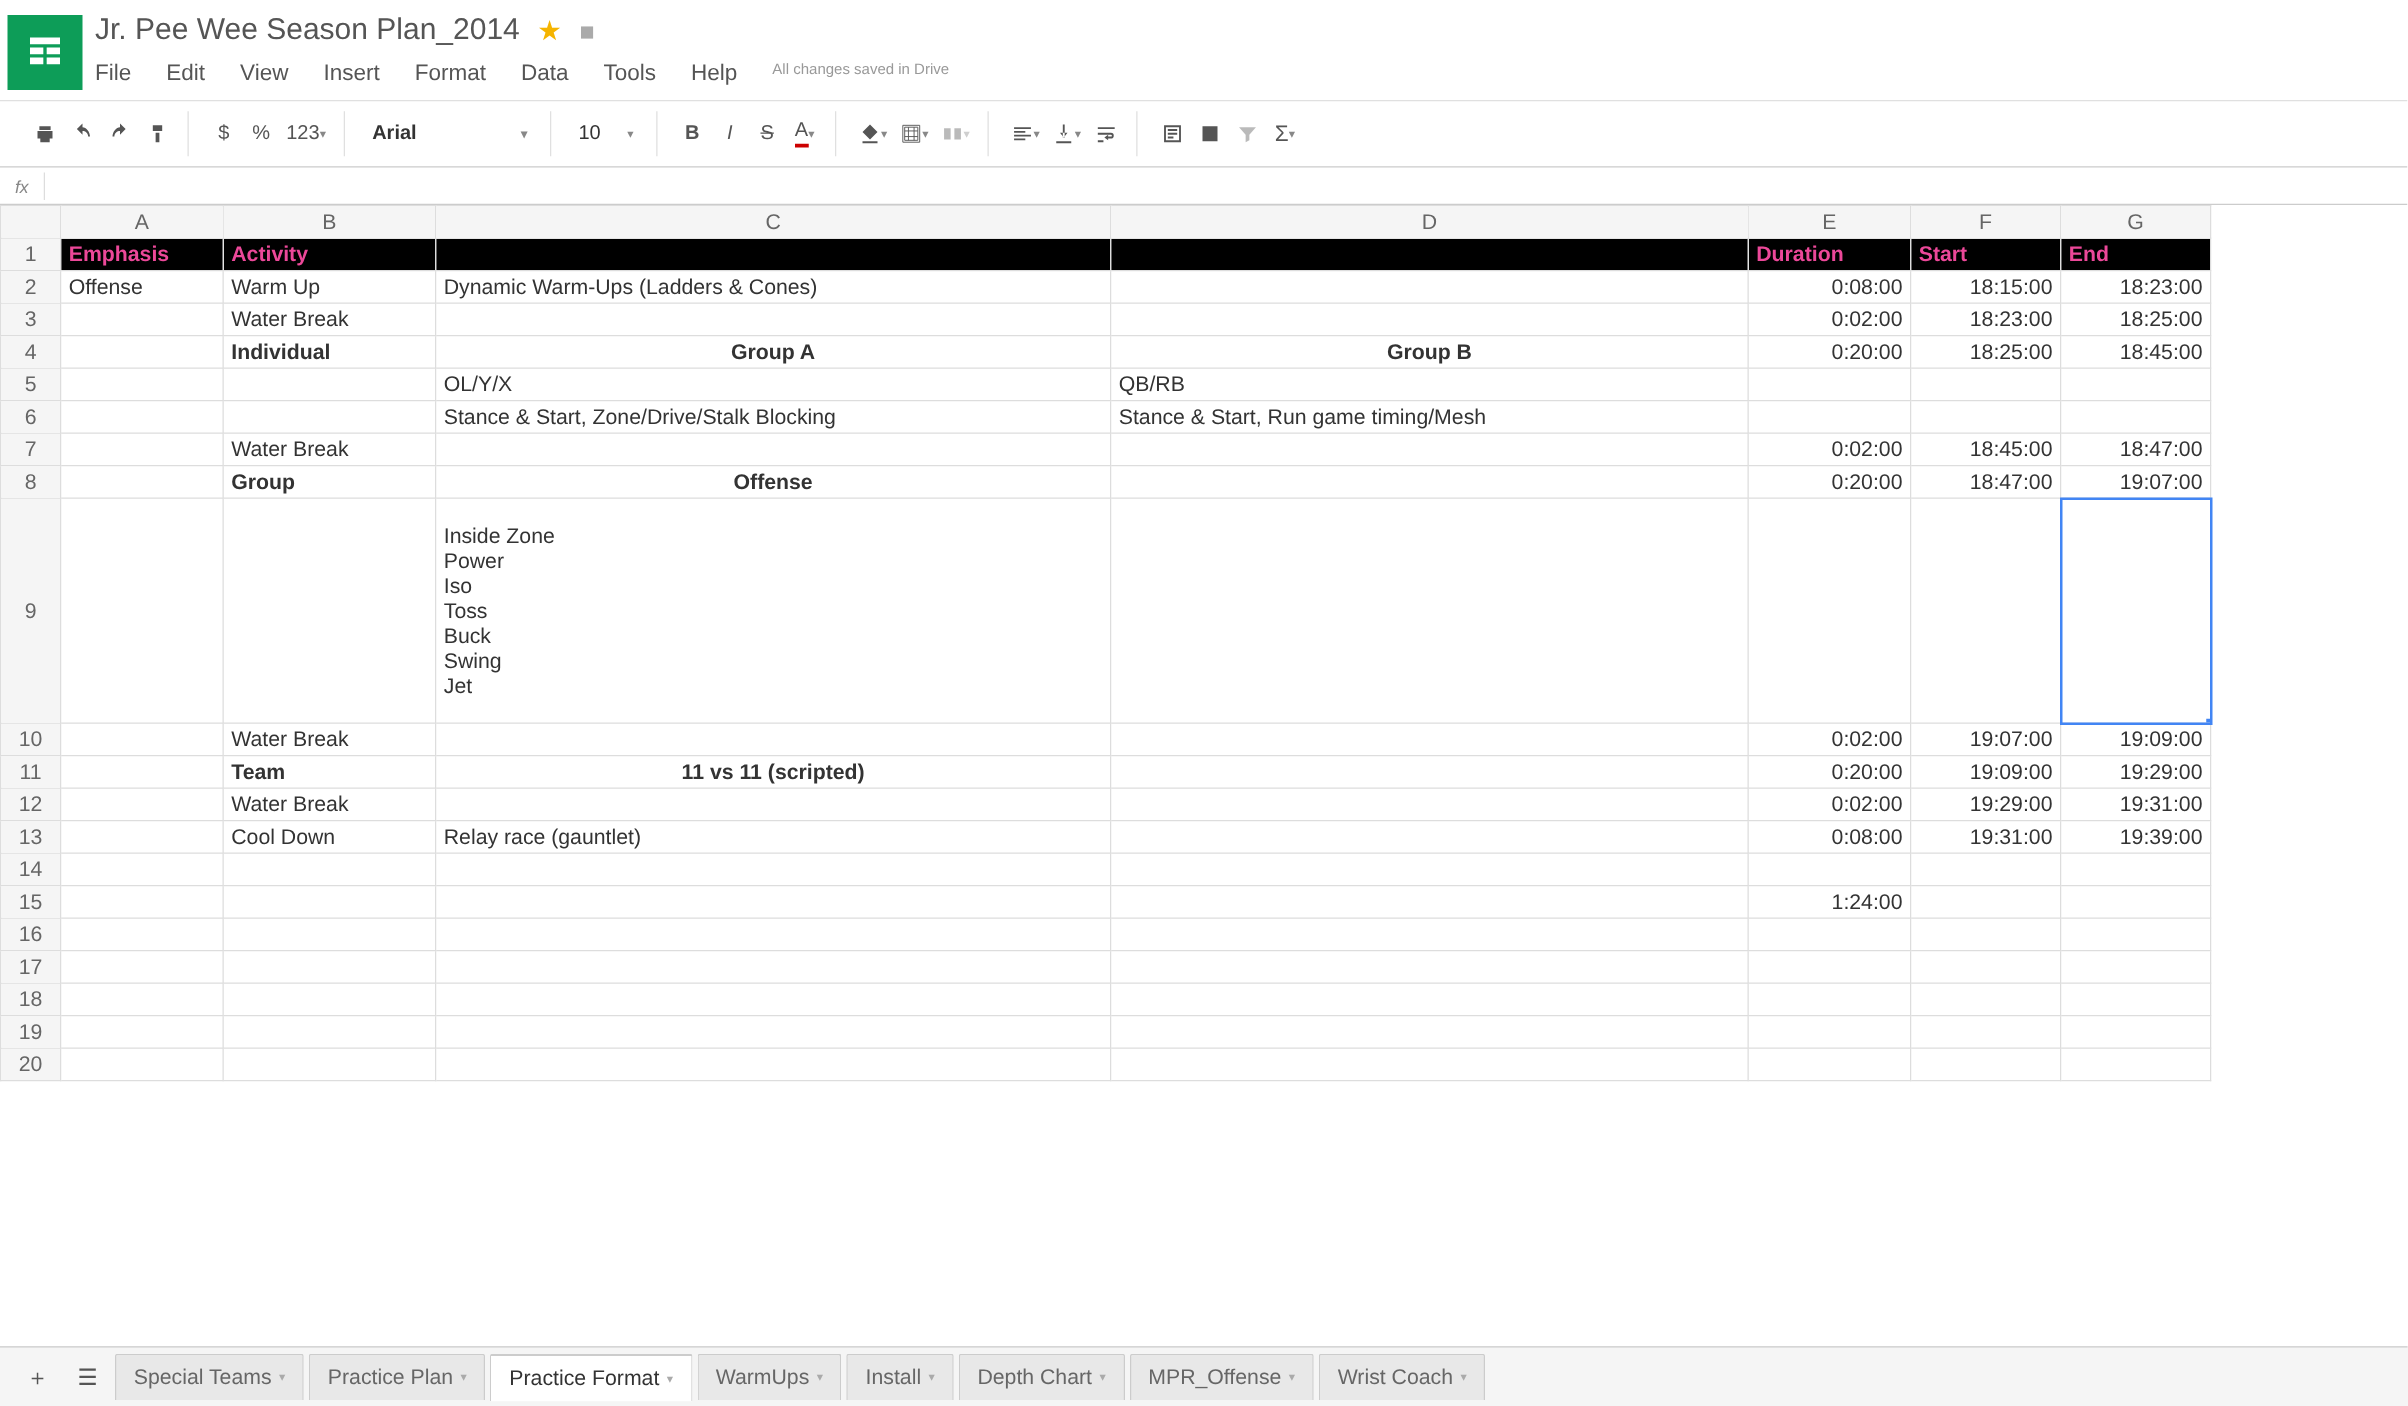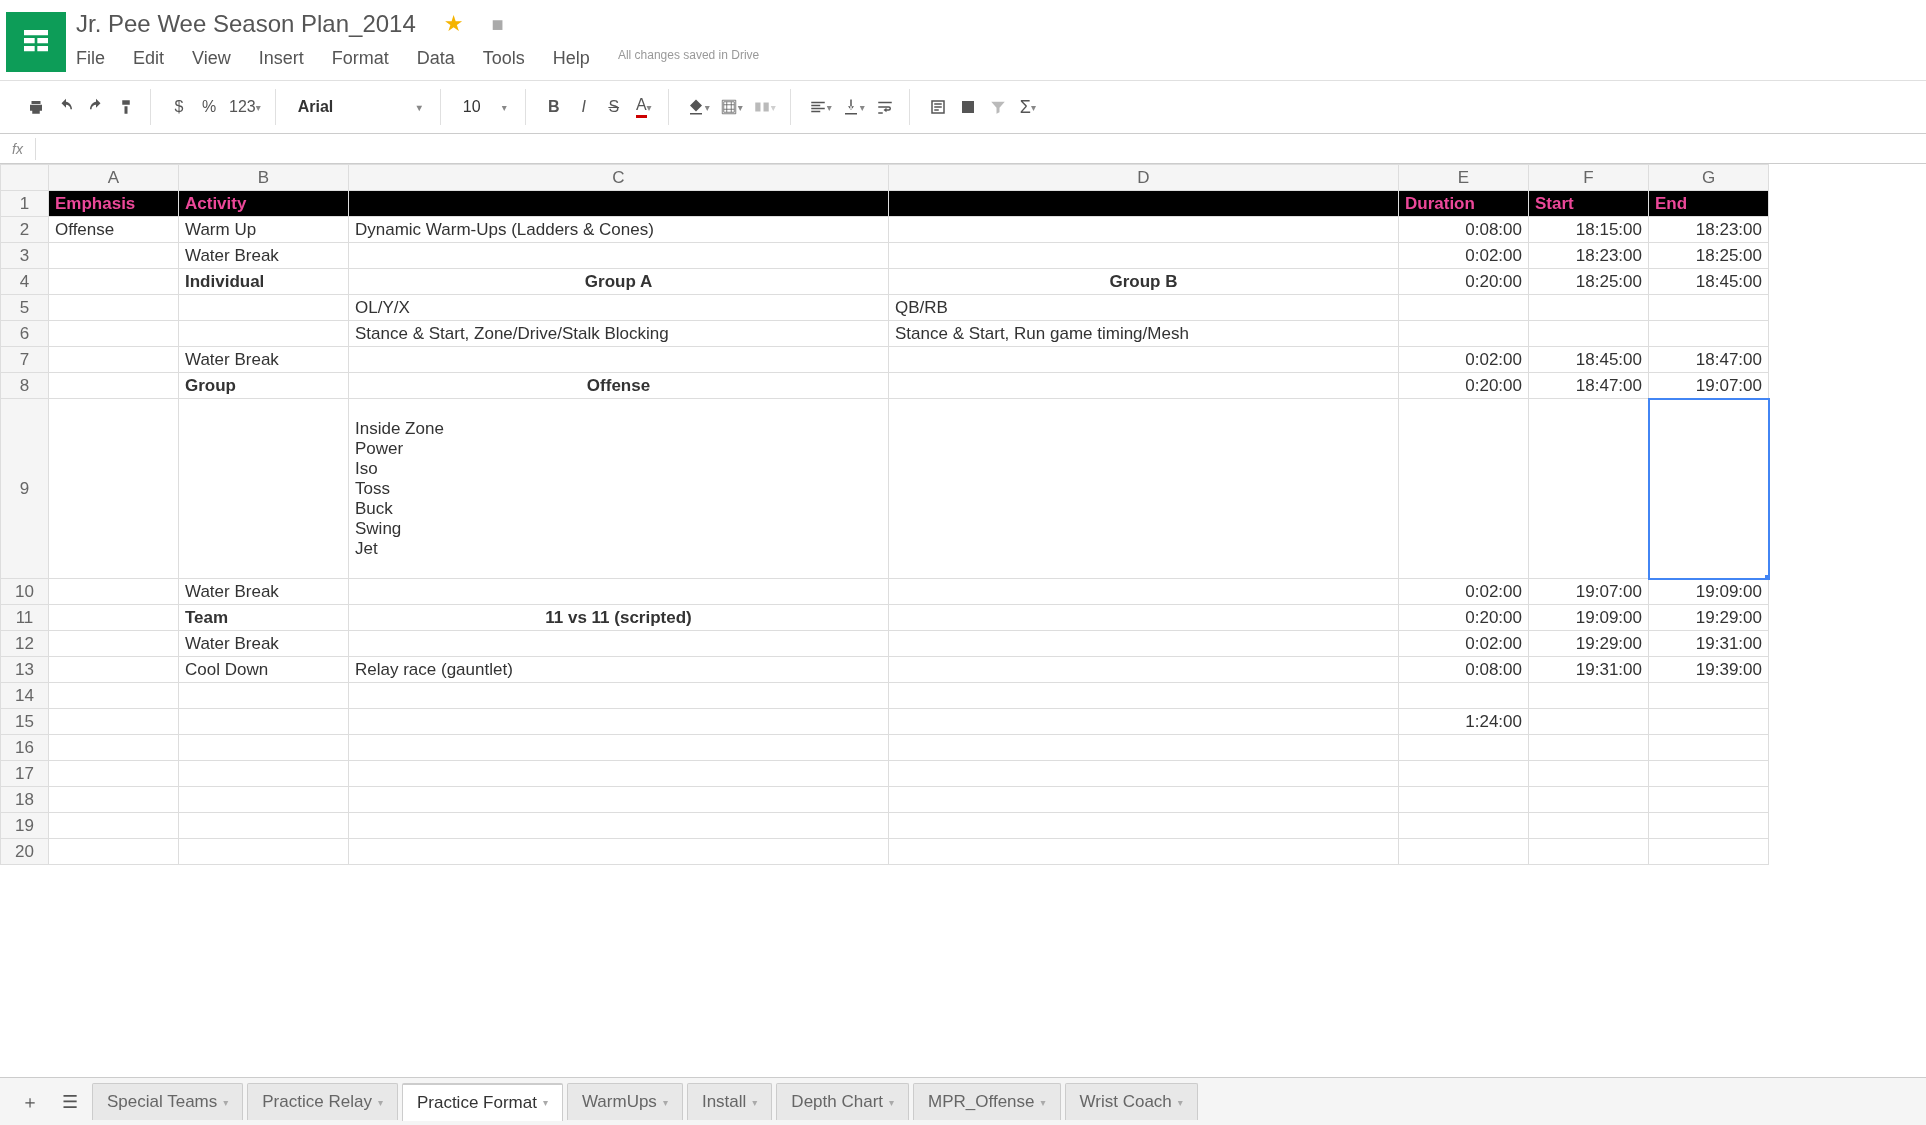--- a/index.html
+++ b/index.html
@@ -3,21 +3,21 @@
 <meta charset="utf-8">
 <style>
 * { box-sizing: border-box; margin: 0; padding: 0; }
 body { font-family: Arial, sans-serif; font-size: 13px; color: #333; background: #fff; overflow: hidden; width: 1926px; height: 1125px; }
 
 
 .header { display: flex; align-items: flex-start; padding: 8px 0 0 0; border-bottom: 1px solid #e0e0e0; }
 .logo { width: 60px; height: 60px; background: #0d9d58; display: flex; align-items: center; justify-content: center; margin: 4px 10px 8px 6px; }
 .logo svg { width: 32px; height: 32px; fill: #fff; }
 .title-area { flex: 1; padding-top: 2px; }
-.doc-title-row { display: flex; align-items: center; gap: 28px; }
+.doc-title-row { display: flex; align-items: flex-end; gap: 14px; }
 .doc-title { font-size: 24px; color: #555; font-weight: 400; }
 .star { color: #f5b400; font-size: 22px; }
 .folder { color: #aaa; font-size: 20px; }
 .menu-bar { display: flex; gap: 28px; padding: 10px 11px 8px 0; font-size: 18px; color: #555; }
 .menu-item { cursor: pointer; }
 .save-status { color: #999; font-size: 12px; }
 
 
 .toolbar { display: flex; align-items: center; padding: 8px 12px; gap: 4px; border-bottom: 1px solid #ccc; }
 .tb-group { display: flex; align-items: center; gap: 2px; padding: 0 10px; border-right: 1px solid #e0e0e0; height: 36px; }
@@ -440,21 +440,21 @@
 </div>
 
 <div class="sheet-bar">
   <span class="sheet-ctrl">＋</span>
   <span class="sheet-ctrl">☰</span>
   <div class="sheet-tab">
       <span>Special Teams</span>
       <span class="dd-arrow">▾</span>
     </div>
   <div class="sheet-tab">
-      <span>Practice Relay</span>
+      <span>Practice Plan</span>
       <span class="dd-arrow">▾</span>
     </div>
   <div class="sheet-tab active">
       <span>Practice Format</span>
       <span class="dd-arrow">▾</span>
     </div>
   <div class="sheet-tab">
       <span>WarmUps</span>
       <span class="dd-arrow">▾</span>
     </div>

